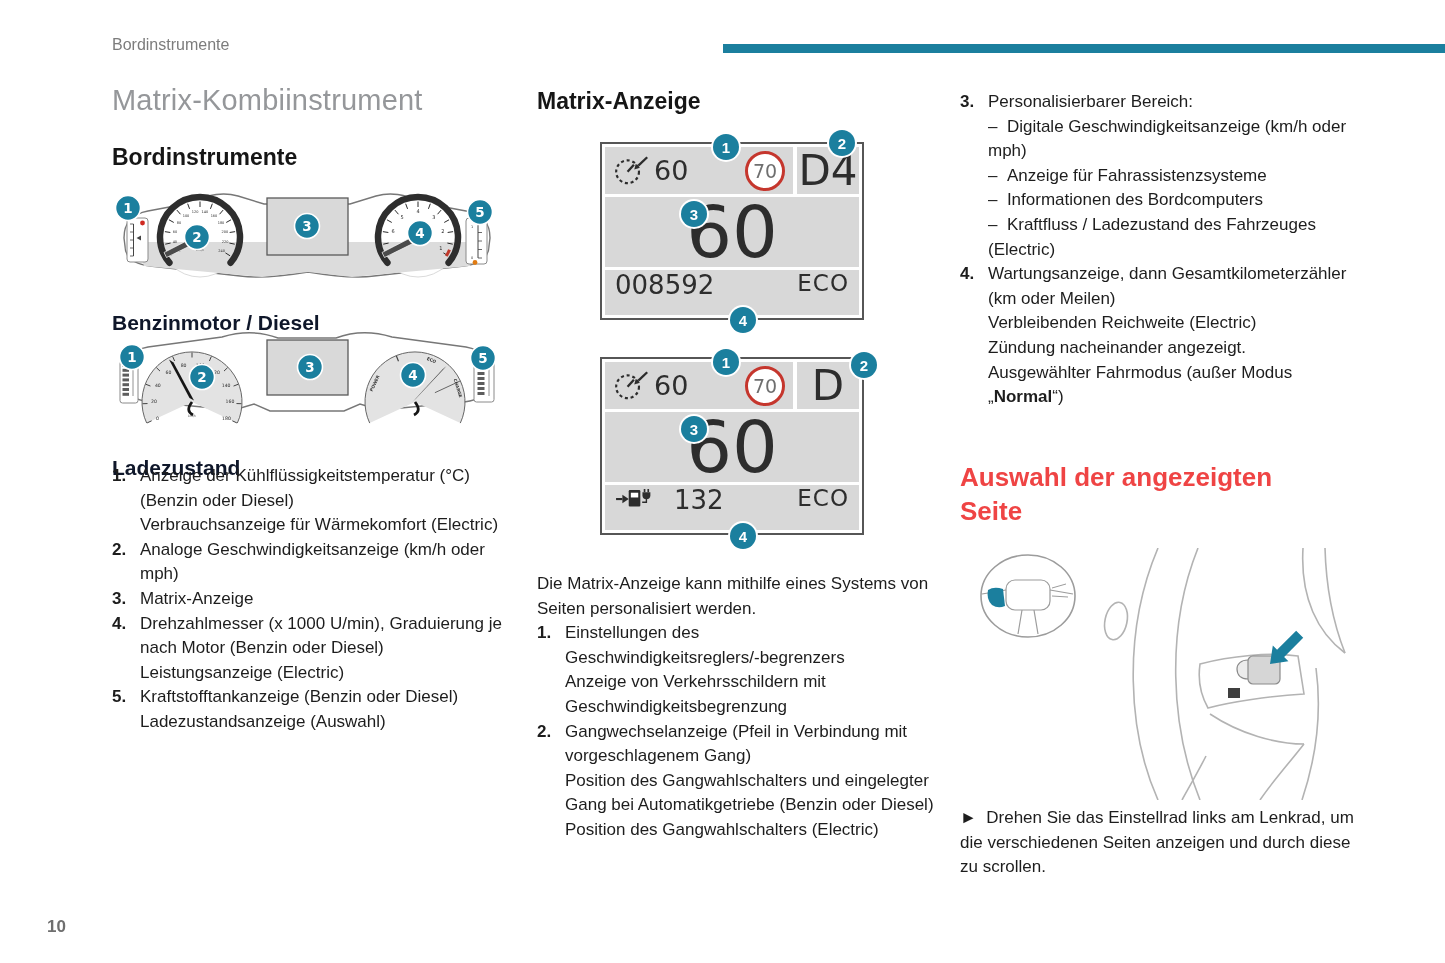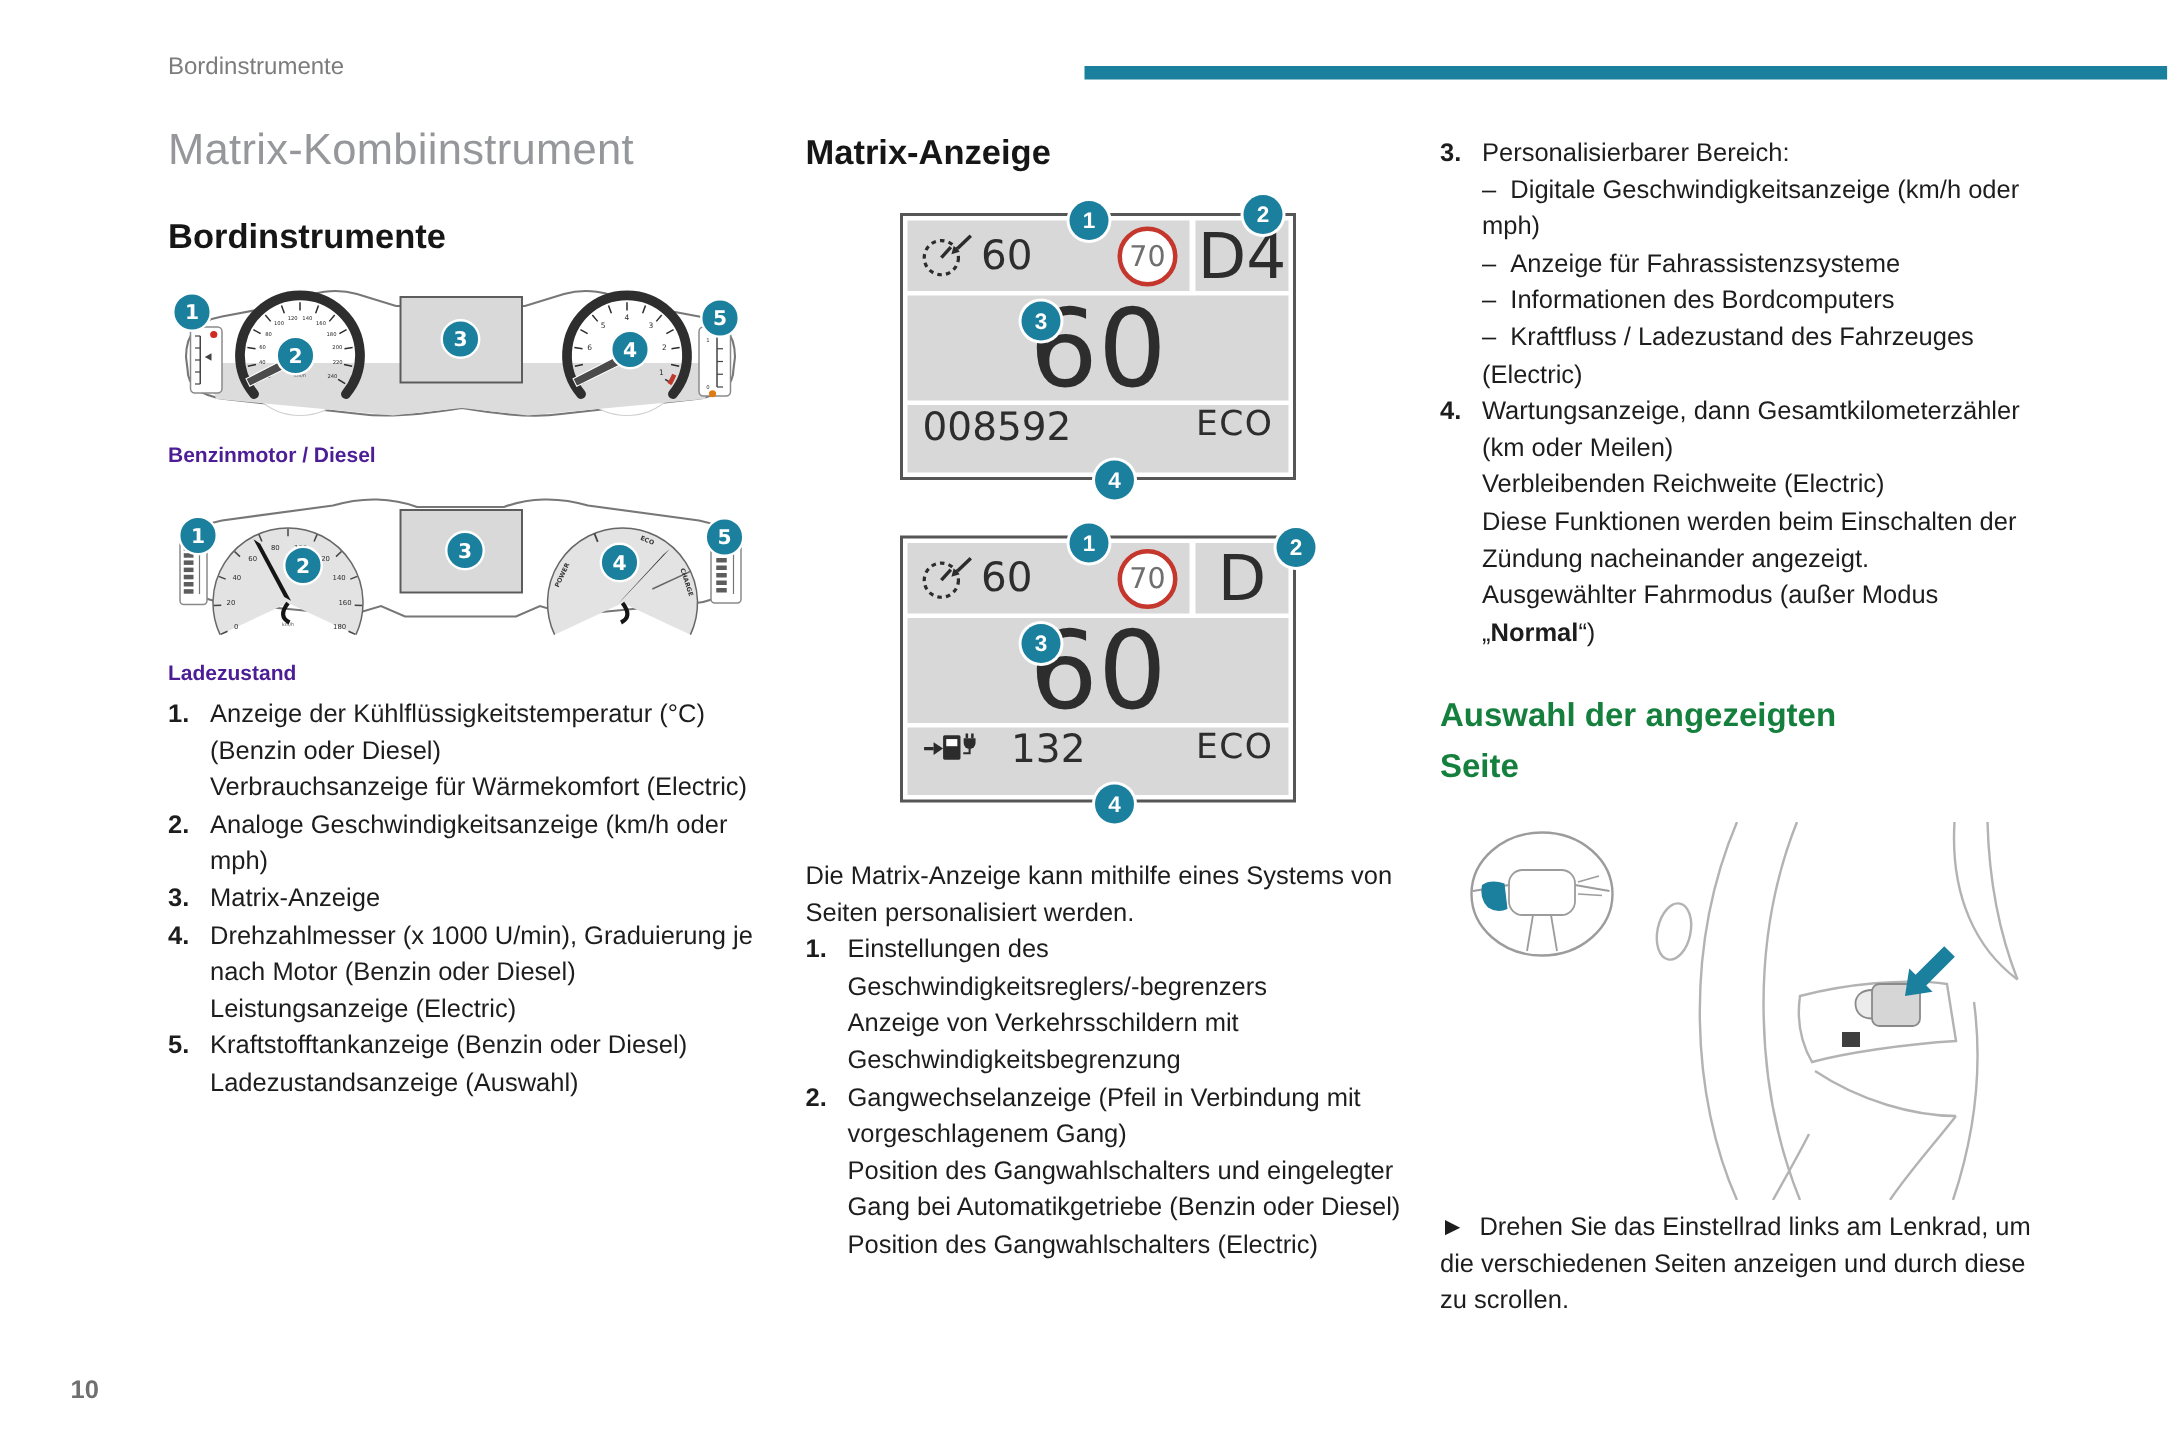--- a/index.html
+++ b/index.html
@@ -5,22 +5,22 @@
   * { margin:0; padding:0; box-sizing:border-box; }
   html,body { background:#fff; }
   body { width:1445px; height:963px; font-family:"Liberation Sans","DejaVu Sans",sans-serif; color:#1d1d1d; }
   .page { position:relative; width:1445px; height:963px; background:#fff; overflow:hidden; }
   .abs { position:absolute; }
 
   .running-header { left:112px; top:36px; font-size:16px; color:#7c7c7c; }
   .teal-bar { left:723px; top:44px; width:722px; height:9px; background:#1b7f9e; }
   .h1 { left:112px; top:84px; font-size:29px; color:#95979a; letter-spacing:0.2px; }
   .h2 { font-size:23px; font-weight:bold; color:#161616; }
-  .caption { font-size:14px; font-weight:bold; color:#4c1d95; }
-  .big-heading { font-size:22px; font-weight:bold; line-height:34px; color:#15803d; }
+  .caption { font-size:21px; font-weight:bold; color:#0f172a;margin-top:16px; }
+  .big-heading { font-size:26px; font-weight:bold; line-height:34px; color:#ef4444; }
   .page-num { left:47px; top:917px; font-size:17px; font-weight:bold; color:#6f6f6f; }
 
   .textblock { font-size:17px; line-height:24.6px; color:#1d1d1d; }
   .tline { white-space:nowrap; }
   .cont { padding-left:28px; }
   .li-num { display:inline-block; width:28px; font-weight:bold; }
 
   .cluster { position:absolute; }
   svg text { font-family:"DejaVu Sans",sans-serif; }
   .badge circle { fill:#1b7f9e; stroke:#fff; stroke-width:1.6; }
@@ -372,21 +372,20 @@
       <div class="tline"><span class="li-num">3.</span><span>Personalisierbarer Bereich:</span></div>
       <div class="tline cont"><span>–&nbsp;&nbsp;Digitale Geschwindigkeitsanzeige (km/h oder</span></div>
       <div class="tline cont"><span>mph)</span></div>
       <div class="tline cont"><span>–&nbsp;&nbsp;Anzeige für Fahrassistenzsysteme</span></div>
       <div class="tline cont"><span>–&nbsp;&nbsp;Informationen des Bordcomputers</span></div>
       <div class="tline cont"><span>–&nbsp;&nbsp;Kraftfluss / Ladezustand des Fahrzeuges</span></div>
       <div class="tline cont"><span>(Electric)</span></div>
       <div class="tline"><span class="li-num">4.</span><span>Wartungsanzeige, dann Gesamtkilometerzähler</span></div>
       <div class="tline cont"><span>(km oder Meilen)</span></div>
       <div class="tline cont"><span>Verbleibenden Reichweite (Electric)</span></div>
-      <div class="tline cont"><span>Diese Funktionen werden beim Einschalten der</span></div>
       <div class="tline cont"><span>Zündung nacheinander angezeigt.</span></div>
       <div class="tline cont"><span>Ausgewählter Fahrmodus (außer Modus</span></div>
       <div class="tline cont"><span>„<b>Normal</b>“)</span></div>
     </div>
 
   <div class="abs big-heading" style="left:960px;top:460px;width:400px;">
       <div class="tline"><span>Auswahl der angezeigten</span></div>
       <div class="tline"><span>Seite</span></div>
     </div>
 

